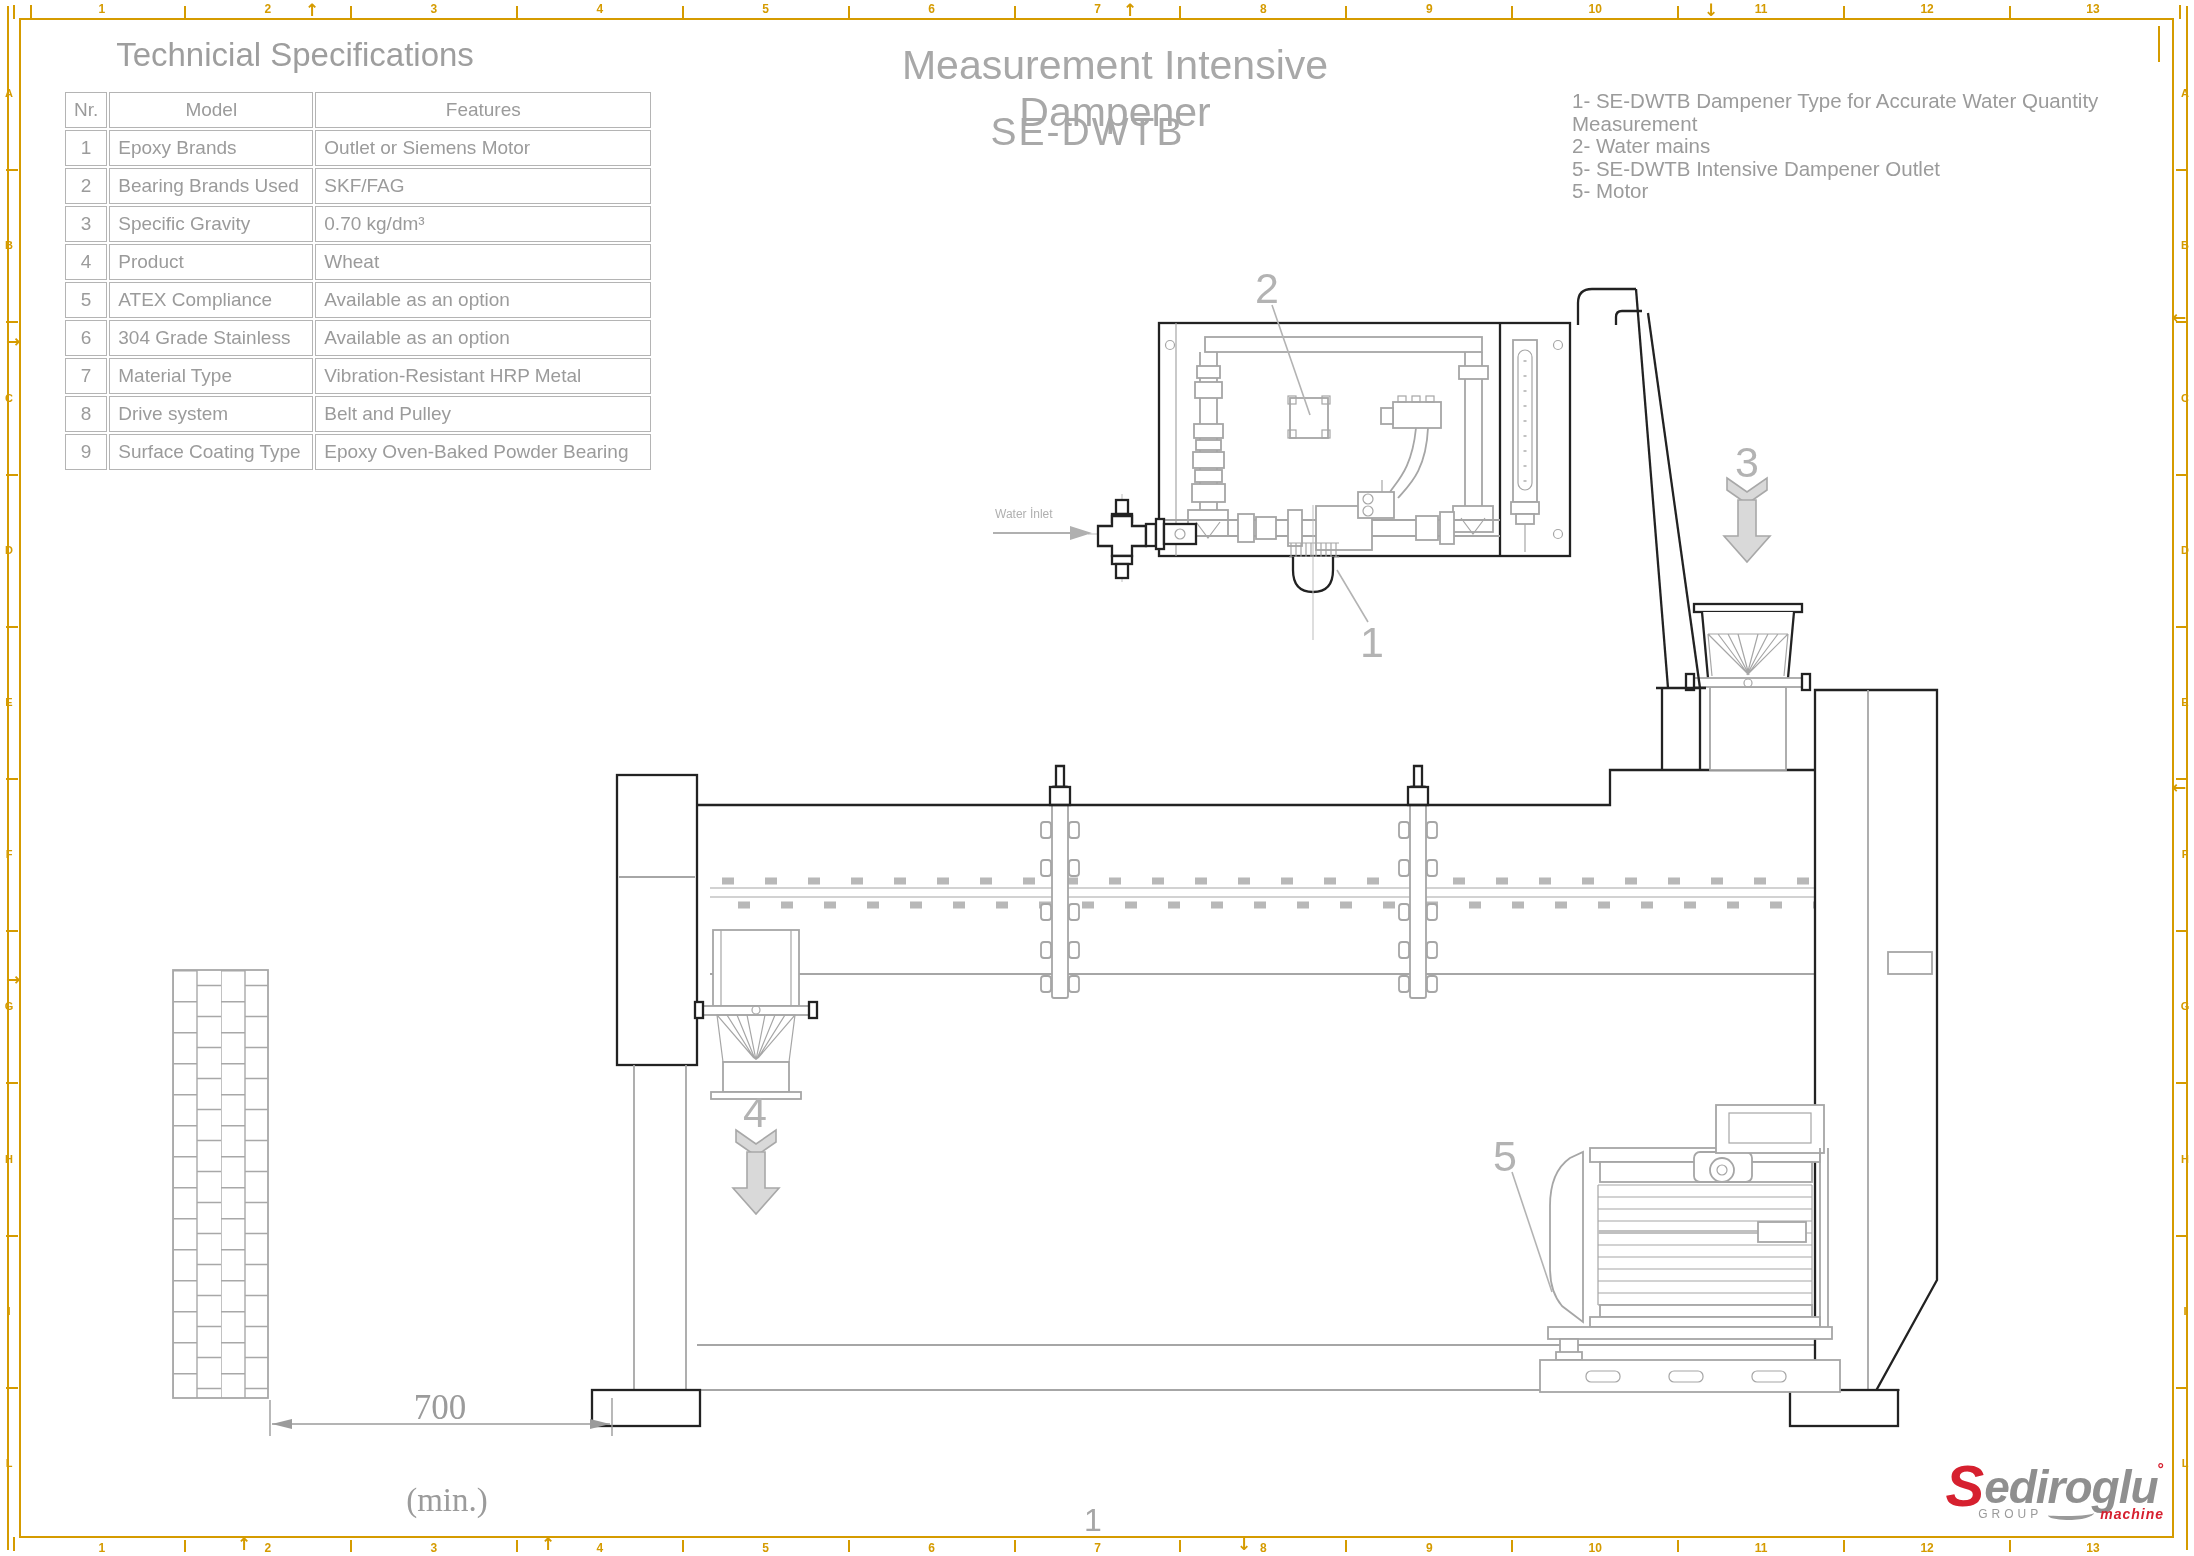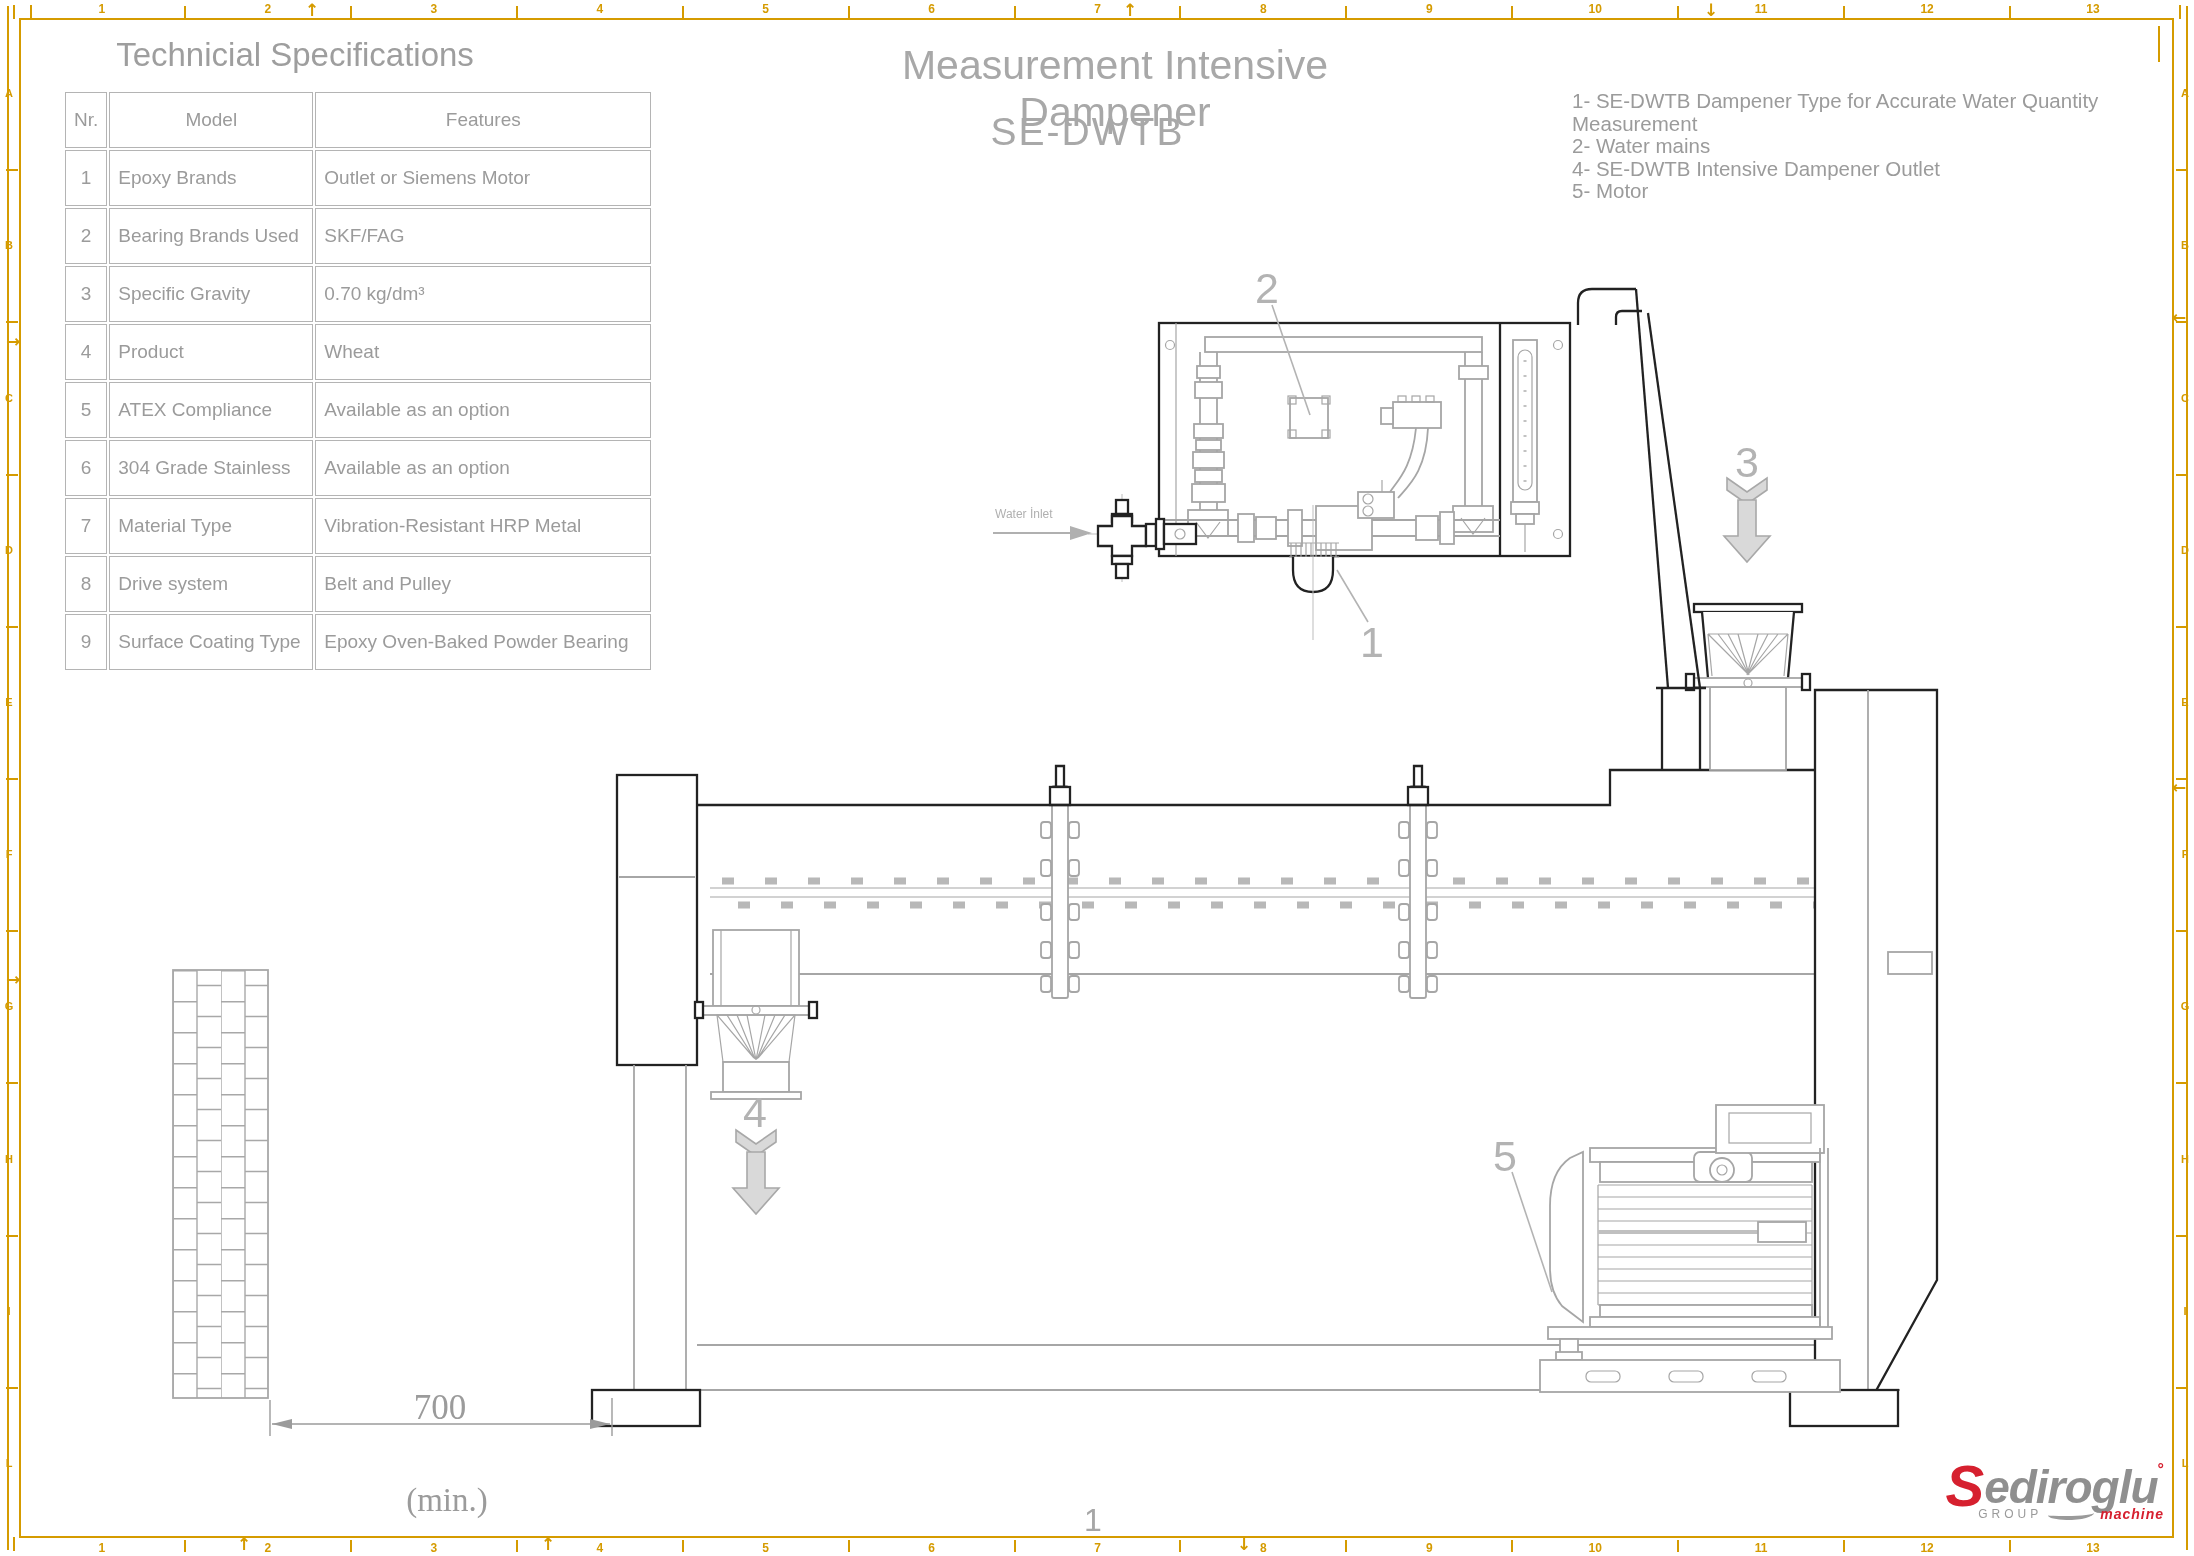--- a/index.html
+++ b/index.html
@@ -12,21 +12,21 @@
               border:2px solid var(--oc);box-sizing:border-box;}
   .vtick{position:absolute;width:2px;height:12px;background:var(--oc);}
   .htick{position:absolute;width:12px;height:2px;background:var(--oc);}
   .rnum{position:absolute;width:24px;text-align:center;font:bold 12px "Liberation Sans",sans-serif;color:var(--oc);}
   .rlet{position:absolute;width:12px;text-align:center;font:bold 11px "Liberation Sans",sans-serif;color:var(--oc);}
   .rarr{position:absolute;font:bold 17px "DejaVu Sans",sans-serif;color:var(--oc);line-height:1;}
   #spec-title{position:absolute;left:40px;top:36px;width:510px;text-align:center;
               font-size:33px;color:#9e9e9e;}
   #spec-table{position:absolute;left:63px;top:90px;border-collapse:separate;border-spacing:2px;}
   #spec-table td,#spec-table th{border:1.5px solid #b4b4b4;height:22px;font-size:19px;
-              color:#9b9b9b;padding:16px 8px;font-weight:normal;white-space:nowrap;box-sizing:content-box;}
+              color:#9b9b9b;padding:6px 8px;font-weight:normal;white-space:nowrap;box-sizing:content-box;}
   #spec-table th{text-align:center;}
   .c-nr{width:24px;text-align:center;}
   .c-model{width:186px;text-align:left;}
   .c-feat{width:318px;text-align:left;}
   #main-title{position:absolute;left:850px;top:42px;width:530px;text-align:center;
               font-size:41px;color:#a8a8a8;}
   #model-title{position:absolute;left:900px;top:110px;width:375px;text-align:center;
               font-size:39px;color:#a8a8a8;letter-spacing:2px;}
   #legend{position:absolute;left:1572px;top:90px;font-size:20.5px;line-height:22.5px;color:#9b9b9b;}
   .callout{position:absolute;transform:translate(-50%,-50%);font-size:43px;color:#b3b3b3;}
@@ -458,21 +458,21 @@
         </tr>
   </tbody>
     </table>
 
   <div id="main-title">Measurement Intensive Dampener</div>
   <div id="model-title">SE-DWTB</div>
 
   <div id="legend">
     <div>1- SE-DWTB Dampener Type for Accurate Water Quantity Measurement</div>
     <div>2- Water mains</div>
-    <div>4- SE-DWTB  Intensive Dampener Outlet</div>
+    <div>5- SE-DWTB  Intensive Dampener Outlet</div>
     <div>5- Motor</div>
   </div>
 
   <div id="water-inlet-label">Water İnlet</div>
   <div class="callout" style="left:1267px;top:288px;">2</div>
   <div class="callout" style="left:1372px;top:642px;">1</div>
   <div class="callout" style="left:1747px;top:462px;">3</div>
   <div class="callout" style="left:755px;top:1112px;">4</div>
   <div class="callout" style="left:1505px;top:1156px;">5</div>
 

